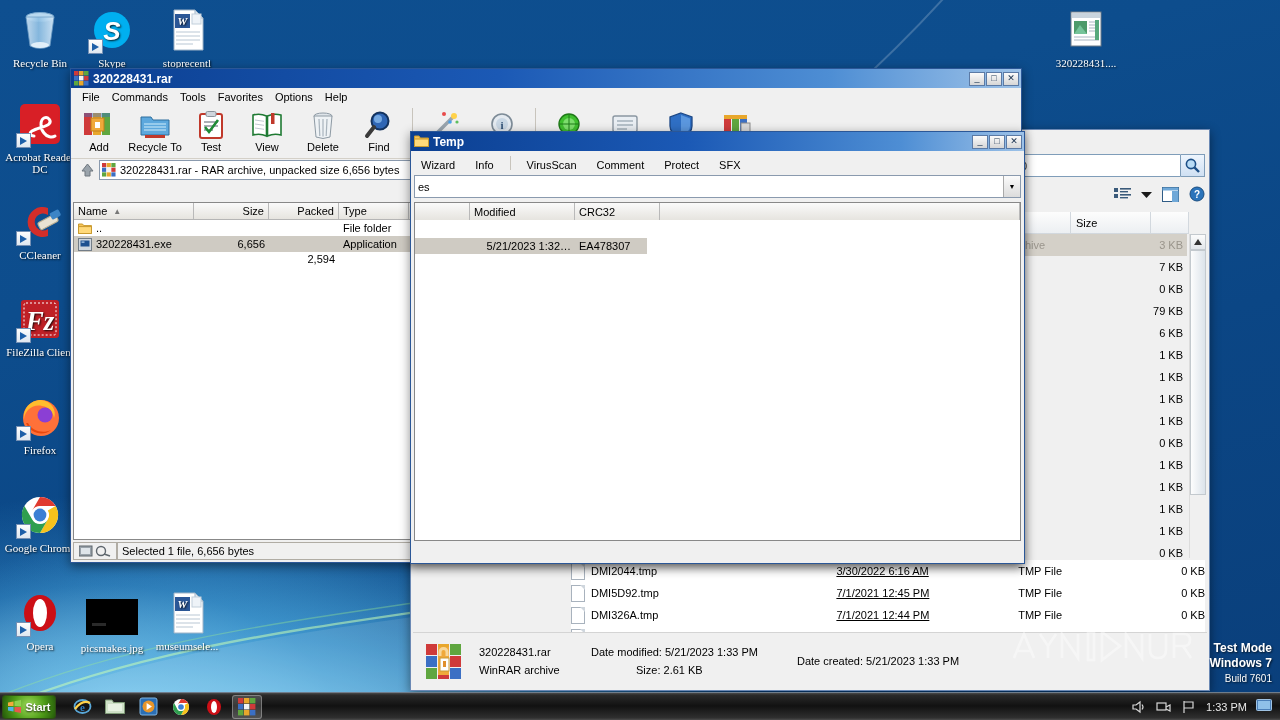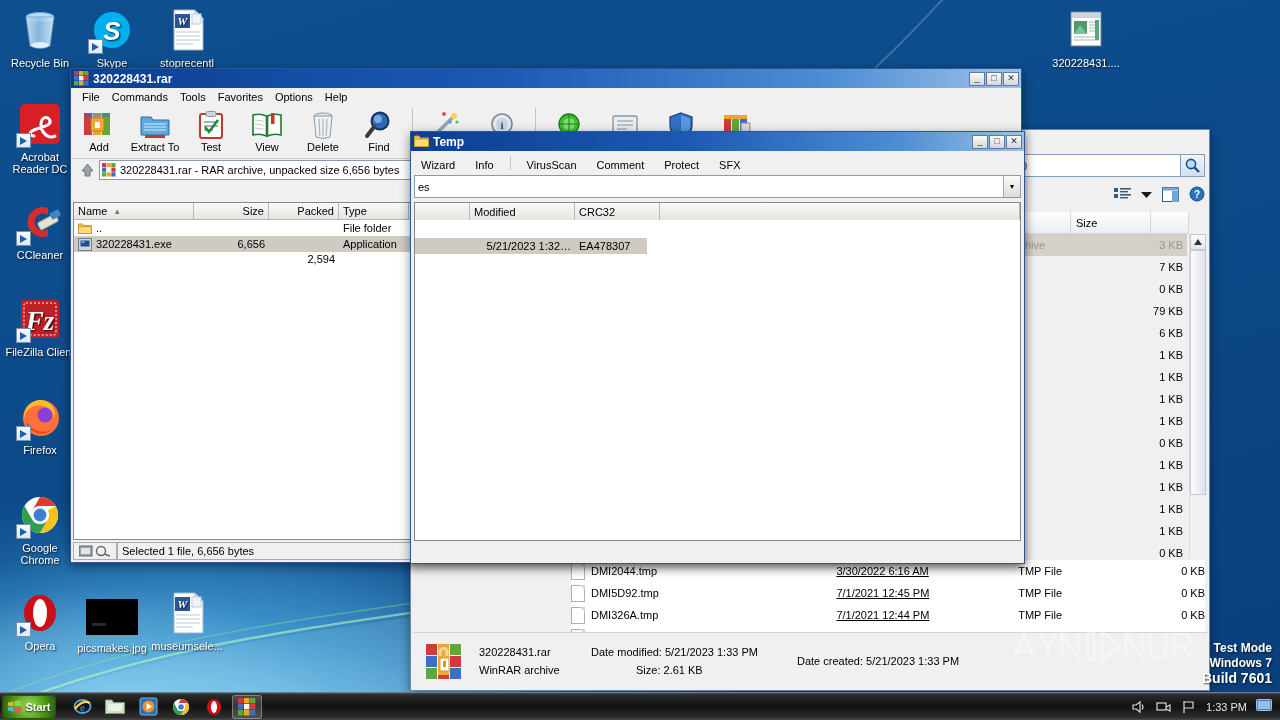--- a/index.html
+++ b/index.html
@@ -40,21 +40,21 @@
     text-align: center;
     color: #ffffff;
     font-size: 11px;
     line-height: 12px;
     text-shadow: 1px 1px 2px rgba(0,0,0,0.85);
   }
   .dicon .glyph {
     width: 48px; height: 48px; margin: 0 auto 3px auto;
     position: relative;
   }
-  .dicon .lbl { display: block; word-wrap: break-word; }
+  .dicon .lbl { display: block; word-wrap: break-word; font-family: Liberation Serif, serif; }
   .shortcut-arrow {
     position: absolute; left: 0; bottom: 0; width: 15px; height: 15px;
     background: linear-gradient(#fdfdfd,#dfe7f0);
     border: 1px solid #7590b4;
   }
   .shortcut-arrow:after {
     content: "";
     position: absolute; left: 3px; top: 3px;
     width: 0; height: 0;
     border-left: 7px solid #1d5fa8;
@@ -267,21 +267,21 @@
     position: absolute; right: 82px; bottom: 52px;
     width: 190px; height: 46px;
     opacity: 0.42; pointer-events: none;
   }
   #testmode {
     position: absolute; right: 8px; bottom: 34px;
     text-align: right; color: #ffffff;
     font-size: 12px; font-weight: bold; line-height: 15px;
     text-shadow: 1px 1px 2px rgba(0,0,0,0.7);
   }
-  #testmode .build { font-size: 14px; font-weight: bold; }
+  #testmode .build { font-size: 10px; font-weight: normal; }
 </style>
 </head>
 <body>
 
 <div id="screen">
 
   <div id="wallpaper"></div>
   <div id="wall-swoosh">
     <svg width="520" height="200" viewBox="0 0 520 200">
       <path d="M -20 200 C 120 140, 260 118, 420 96 L 520 90 L 520 200 Z" fill="rgba(255,255,255,0.10)"></path>
@@ -671,21 +671,21 @@
           <svg width="32" height="30" viewBox="0 0 32 30">
             <path d="M2 7 L12 7 L14 10 L30 10 L30 25 L2 25 Z" fill="#5da8dd" stroke="#2f6f9e"></path>
             <g stroke="#bfe2f7" stroke-width="1.2">
                 <line x1="5" y1="14" x2="27" y2="14"></line>
                 <line x1="5" y1="17" x2="27" y2="17"></line>
                 <line x1="5" y1="20" x2="27" y2="20"></line>
               </g>
             <rect x="6" y="25" width="20" height="3" fill="#c0392b"></rect>
           </svg>
         </div>
-        <span>Extract To</span>
+        <span>Recycle To</span>
       </div>
 
       <div class="tbtn">
         <div class="ic">
           <svg width="32" height="30" viewBox="0 0 32 30">
             <rect x="5" y="4" width="22" height="24" rx="2" fill="#fff" stroke="#c0392b" stroke-width="2"></rect>
             <rect x="11" y="1.5" width="10" height="5" rx="1.5" fill="#cfd6dd" stroke="#8c959d"></rect>
             <g stroke="#7d868f" stroke-width="1.3">
                 <line x1="9" y1="12" x2="23" y2="12"></line>
                 <line x1="9" y1="16" x2="23" y2="16"></line>

